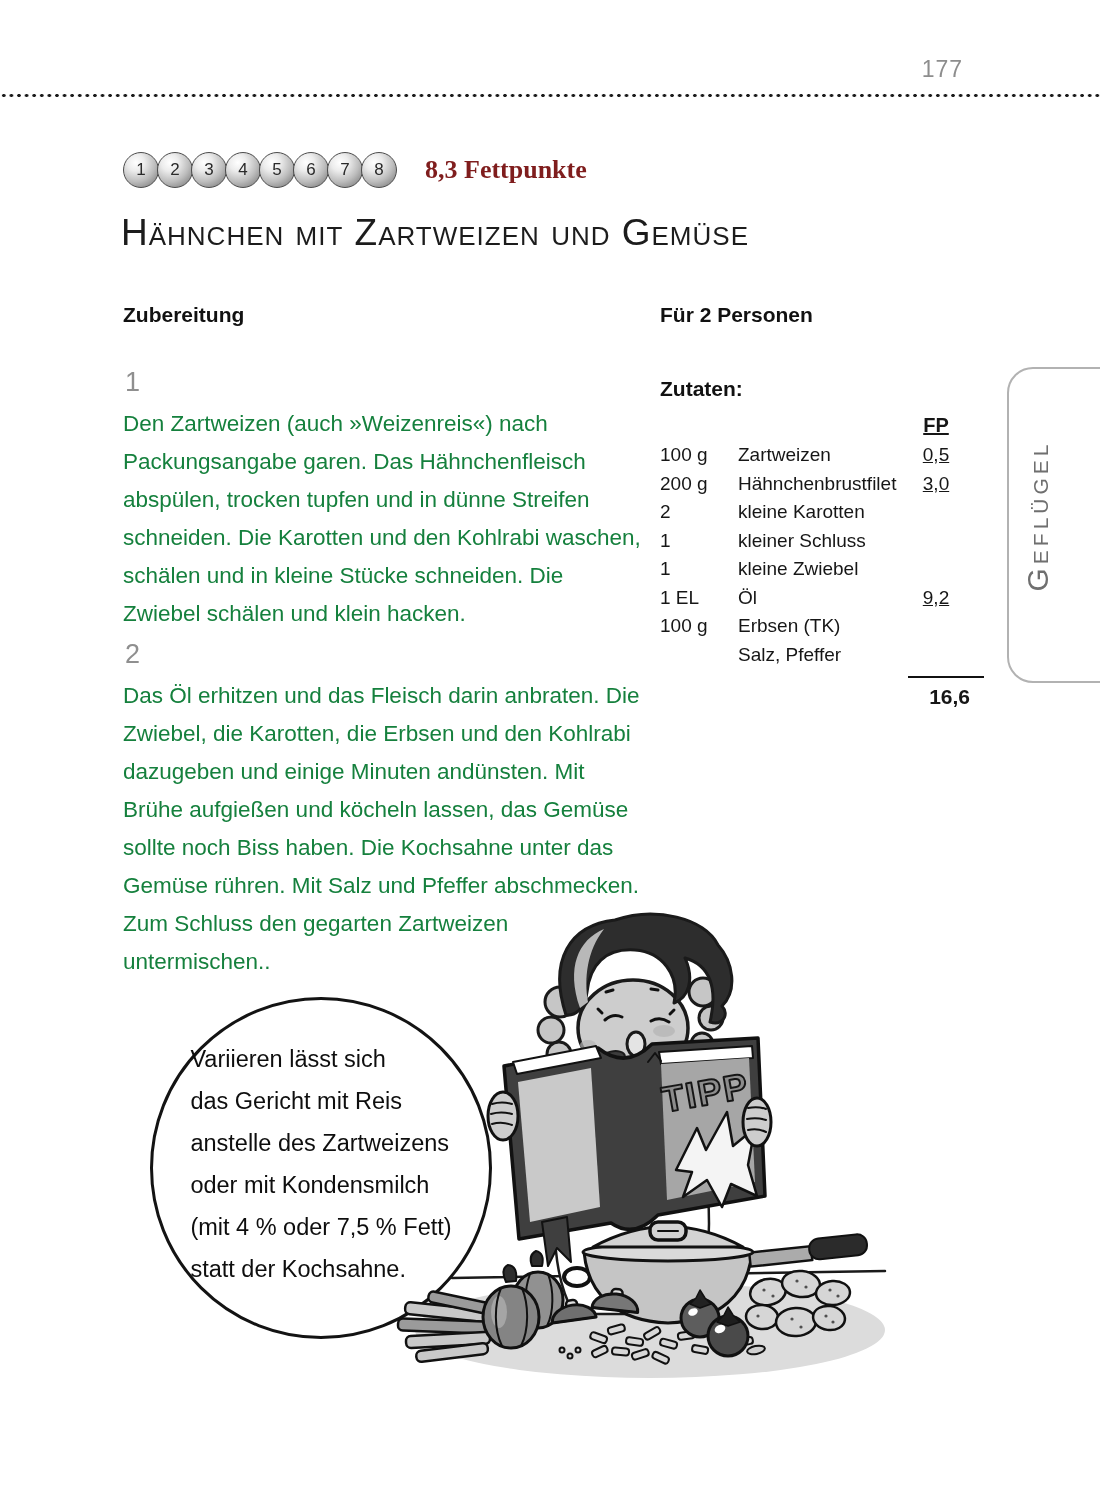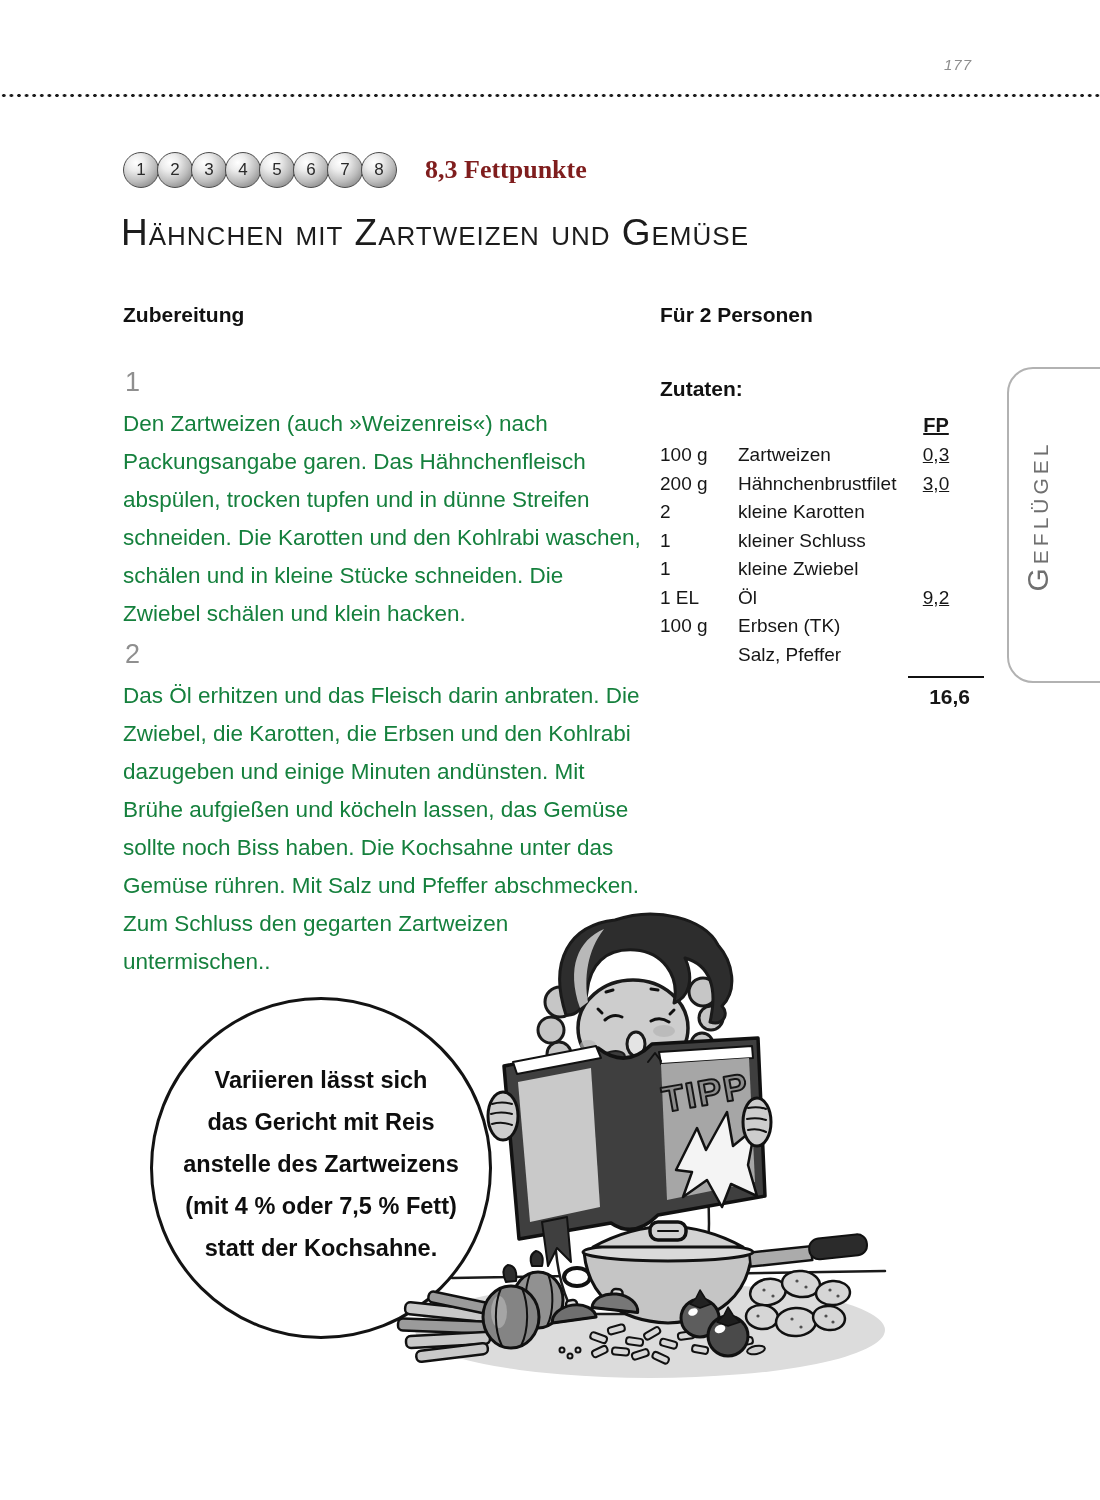--- a/index.html
+++ b/index.html
@@ -1,20 +1,20 @@
 <!DOCTYPE html>
 <html><head>
 <meta charset="utf-8">
 <style>
   html,body { margin:0; padding:0; background:#fff; }
   .page {
     position:relative; width:1100px; height:1500px; background:#ffffff;
     font-family:"Liberation Sans", sans-serif; color:#161616; overflow:hidden;
   }
-  .page-number { position:absolute; top:56px; right:128px; font-size:15px; color:#8d8d8d; letter-spacing:1px;font-style:italic; }
+  .page-number { position:absolute; top:56px; right:137px; font-size:23px; color:#8d8d8d; letter-spacing:1px; }
   .dotted-rule {
     position:absolute; top:93px; left:0; width:1100px; height:5px;
     background-image:radial-gradient(circle, #1a1a1a 1.5px, transparent 1.9px);
     background-size:7.6px 5px; background-repeat:repeat-x; background-position:0 50%;
   }
   .fatpoints { position:absolute; top:152px; left:123px; display:flex; align-items:center; }
   .beads { display:flex; }
   .bead {
     width:34px; height:34px; border-radius:50%;
     background:radial-gradient(circle at 35% 28%, #ffffff 0%, #ececec 26%, #bdbdbd 58%, #8f8f8f 82%, #787878 100%);
@@ -50,21 +50,21 @@
   .tab-label {
     position:absolute; left:12px; top:47%; transform:translateY(-50%) rotate(180deg);
     writing-mode:vertical-rl; font-variant:small-caps; font-size:30px;
     letter-spacing:4px; color:#6f6f6f;
   }
   .tip-circle {
     position:absolute; left:150px; top:997px; width:336px; height:336px;
     border-radius:50%; background:#ffffff; border:3px solid #131313; z-index:1;
     display:flex; align-items:center; justify-content:center;
   }
-  .tip-text { text-align:center; font-weight:bold; font-size:23.5px; line-height:42px; color:#0e0e0e; margin-top:-8px; }
+  .tip-text { font-weight:normal; font-size:23.5px; line-height:42px; color:#0e0e0e; margin-top:-8px; }
   .illu { position:absolute; left:390px; top:900px; width:510px; height:500px; z-index:2; }
 </style>
 </head>
 <body>
 
 <div class="page">
 
   <div class="page-number">177</div>
   <div class="dotted-rule"></div>
 
@@ -115,21 +115,21 @@
       <div class="ing-row head">
         <span class="qty"></span>
         <span class="nm"></span>
         <span class="fp">FP</span>
       </div>
       <div>
 
           <div class="ing-row">
             <span class="qty">100 g</span>
             <span class="nm">Zartweizen</span>
-            <span class="fp">0,3</span>
+            <span class="fp">0,5</span>
           </div>
 
           <div class="ing-row">
             <span class="qty">200 g</span>
             <span class="nm">Hähnchenbrustfilet</span>
             <span class="fp">3,0</span>
           </div>
 
           <div class="ing-row">
             <span class="qty">2</span>
@@ -182,20 +182,21 @@
 
   <div class="tip-circle">
     <div class="tip-text">
 
         <div class="tip-line">Variieren lässt sich</div>
 
         <div class="tip-line">das Gericht mit Reis</div>
 
         <div class="tip-line">anstelle des Zartweizens</div>
 
+        <div class="tip-line">oder mit Kondensmilch</div>
 
         <div class="tip-line">(mit 4 % oder 7,5 % Fett)</div>
 
         <div class="tip-line">statt der Kochsahne.</div>
       </div>
   </div>
 
   <svg class="illu" viewBox="390 900 510 500" xmlns="http://www.w3.org/2000/svg">
     <g stroke-linecap="round" stroke-linejoin="round">
 

